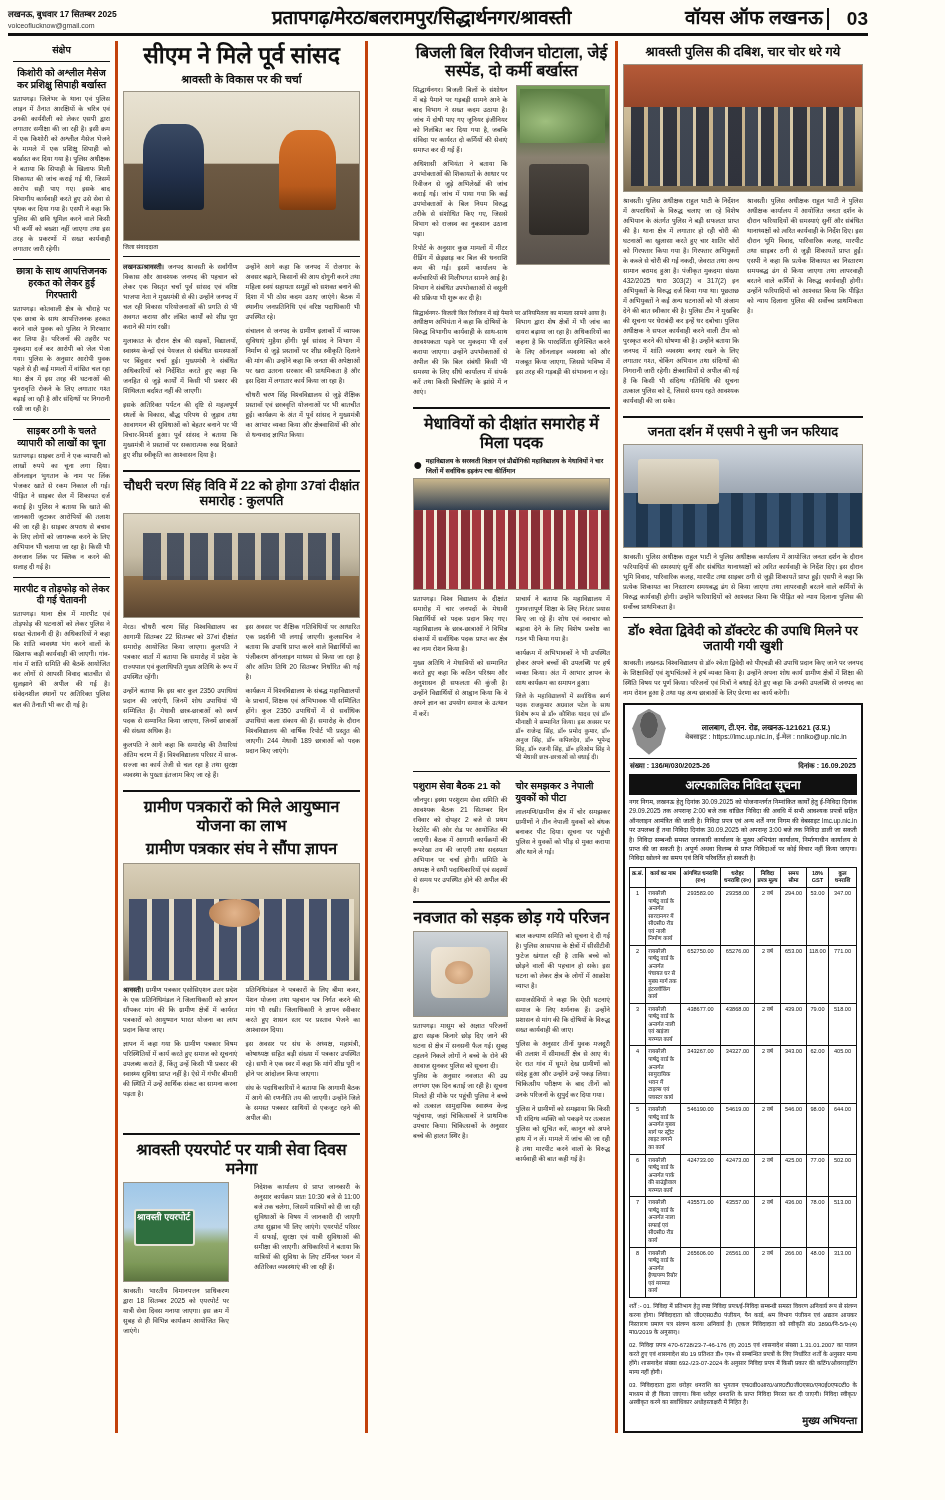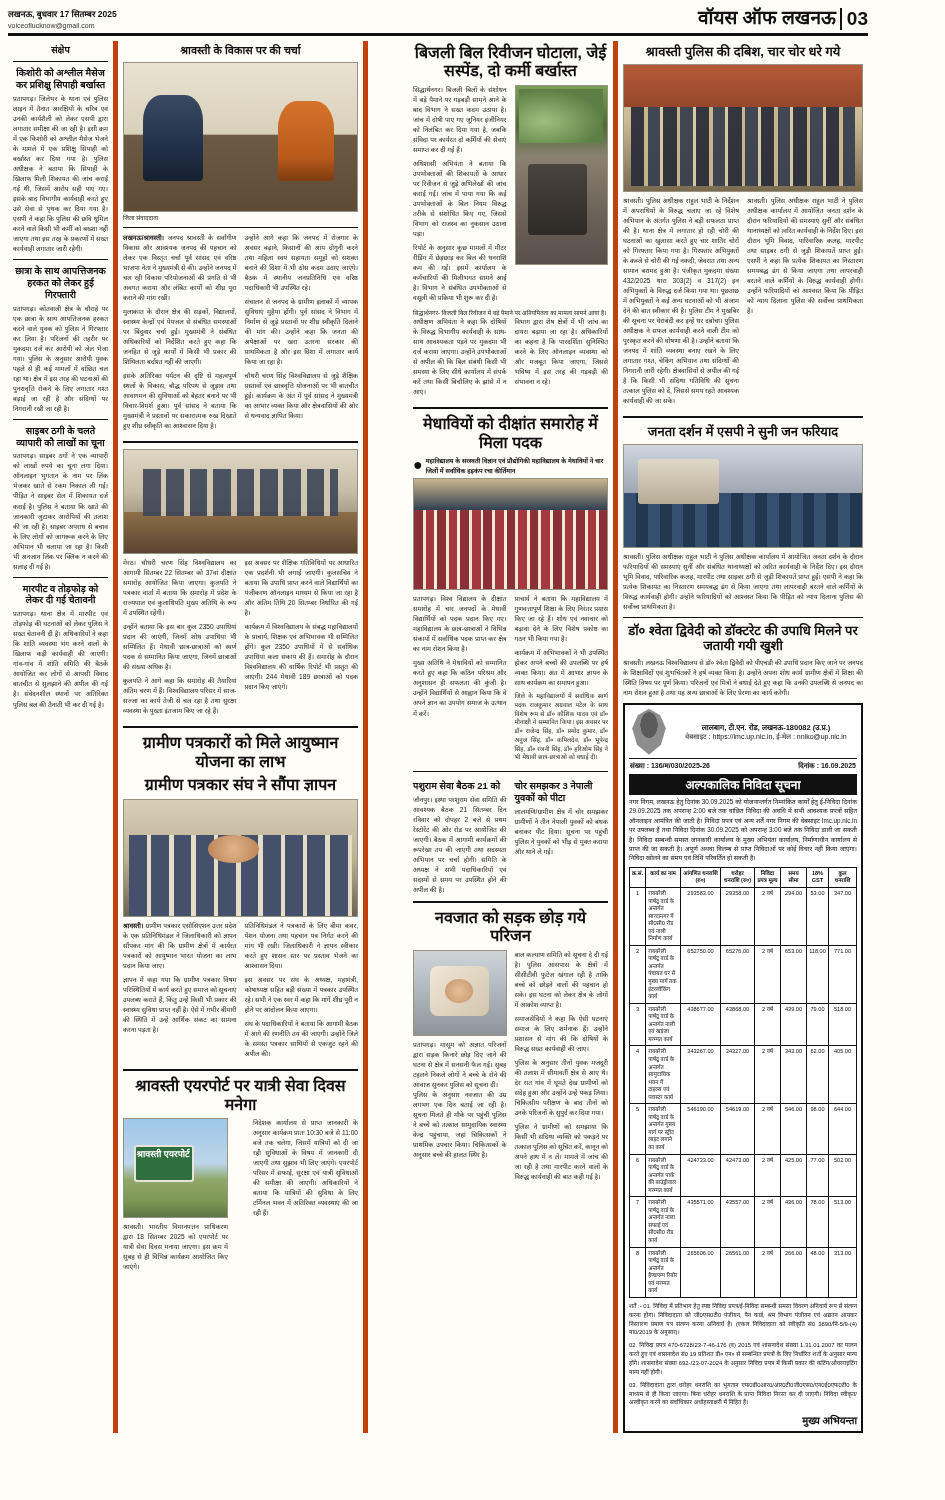--- a/index.html
+++ b/index.html
@@ -20,31 +20,31 @@
   .mast-left { width: 150px; font-size: 8px; line-height: 1.35; }
   .mast-left .date { font-weight: bold; font-size: 8.5px; }
   .mast-left .mail { color: #333; font-size: 7px; }
   .mast-center {
     flex: 1; text-align: center; font-weight: bold; font-size: 19px;
     letter-spacing: -0.3px;
   }
   .mast-right { display:flex; align-items: flex-end; gap:4px; }
   .mast-right .brand { font-weight: bold; font-size: 19px; }
   .mast-right .pageno {
-    font-weight: bold; font-size: 19px; border-left: 2px solid #111; padding-left: 5px;
+    font-weight: bold; font-size: 19px; border-left: 2px solid #111; padding-left: 18px;
   }
 
   
   .grid {
     display: grid;
     grid-template-columns: 110px 1fr 1fr 1fr 1fr 1fr 1fr;
     gap: 0px;
     margin-top: 5px;
   }
-  .col { padding: 0 5px; border-right: 5px solid #c2410c; }
+  .col { padding: 0 5px; border-right: 3px solid #c2410c; }
   .col:last-child { border-right: none; }
 
   
   .body-text {
     font-size: 6.6px; line-height: 1.52; text-align: justify;
     color: #1a1a1a; hyphens: auto;
   }
   .body-text p { margin: 0 0 4px 0; }
   .hl-xl { font-size: 23px; font-weight: bold; line-height: 1.12; margin: 2px 0 4px 0; }
   .hl-lg { font-size: 16px; font-weight: bold; line-height: 1.15; margin: 3px 0 4px 0; }
@@ -224,20 +224,21 @@
 </head>
 <body>
 
 <div class="page">
 
   <div class="masthead">
     <div class="mast-left">
       <div class="date">लखनऊ, बुधवार 17 सितम्बर 2025</div>
       <div class="mail">voiceoflucknow@gmail.com</div>
     </div>
+    <div class="mast-center">प्रतापगढ़/मेरठ/बलरामपुर/सिद्धार्थनगर/श्रावस्ती</div>
     <div class="mast-right">
       <div class="brand">वॉयस ऑफ लखनऊ</div>
       <div class="pageno">03</div>
     </div>
   </div>
 
   <div class="grid">
 
     <div class="col">
       <div class="hl-sm center">संक्षेप</div>
@@ -253,40 +254,42 @@
 
       <div class="hl-sm center">साइबर ठगी के चलते व्यापारी कोे लाखों का चूना</div>
       <div class="body-text">प्रतापगढ़। साइबर ठगों ने एक व्यापारी को लाखों रुपये का चूना लगा दिया। ऑनलाइन भुगतान के नाम पर लिंक भेजकर खाते से रकम निकाल ली गई। पीड़ित ने साइबर सेल में शिकायत दर्ज कराई है। पुलिस ने बताया कि खाते की जानकारी जुटाकर आरोपियों की तलाश की जा रही है। साइबर अपराध से बचाव के लिए लोगों को जागरूक करने के लिए अभियान भी चलाया जा रहा है। किसी भी अनजान लिंक पर क्लिक न करने की सलाह दी गई है।</div>
       <div class="rule"></div>
 
       <div class="hl-sm center">मारपीट व तोड़फोड़ को लेकर दी गई चेतावनी</div>
       <div class="body-text">प्रतापगढ़। थाना क्षेत्र में मारपीट एवं तोड़फोड़ की घटनाओं को लेकर पुलिस ने सख्त चेतावनी दी है। अधिकारियों ने कहा कि शांति व्यवस्था भंग करने वालों के खिलाफ कड़ी कार्यवाही की जाएगी। गांव-गांव में शांति समिति की बैठकें आयोजित कर लोगों से आपसी विवाद बातचीत से सुलझाने की अपील की गई है। संवेदनशील स्थानों पर अतिरिक्त पुलिस बल की तैनाती भी कर दी गई है।</div>
     </div>
 
     <div class="col" style="grid-column: span 2;">
+      <div class="hl-xl center">सीएम ने मिले पूर्व सांसद</div>
       <div class="subhead center" style="font-size:11px;">श्रावस्ती के विकास पर की चर्चा</div>
       <div class="photo ph-office" style="height:150px;"></div>
       <div class="ph-cap center">जिला संवाददाता</div>
       <div class="rule"></div>
       <div style="display:grid; grid-template-columns:1fr 1fr; gap:8px;">
         <div class="body-text">
           <p><span class="dateline">लखनऊ/श्रावस्ती।</span>
              <span>जनपद श्रावस्ती के सर्वांगीण विकास और आवश्यक जनपद की पहचान को लेकर एक विस्तृत चर्चा पूर्व सांसद एवं वरिष्ठ भाजपा नेता ने मुख्यमंत्री से की। उन्होंने जनपद में चल रही विकास परियोजनाओं की प्रगति से भी अवगत कराया और लंबित कार्यों को शीघ्र पूरा कराने की मांग रखी।</span></p>
           <p>मुलाकात के दौरान क्षेत्र की सड़कों, विद्यालयों, स्वास्थ्य केन्द्रों एवं पेयजल से संबंधित समस्याओं पर बिंदुवार चर्चा हुई। मुख्यमंत्री ने संबंधित अधिकारियों को निर्देशित करते हुए कहा कि जनहित से जुड़े कार्यों में किसी भी प्रकार की शिथिलता बर्दाश्त नहीं की जाएगी।</p>
           <p>इसके अतिरिक्त पर्यटन की दृष्टि से महत्वपूर्ण स्थलों के विकास, बौद्ध परिपथ से जुड़ाव तथा आवागमन की सुविधाओं को बेहतर बनाने पर भी विचार-विमर्श हुआ। पूर्व सांसद ने बताया कि मुख्यमंत्री ने प्रस्तावों पर सकारात्मक रुख दिखाते हुए शीघ्र स्वीकृति का आश्वासन दिया है।</p>
         </div>
         <div class="body-text">
           <p>उन्होंने आगे कहा कि जनपद में रोजगार के अवसर बढ़ाने, किसानों की आय दोगुनी करने तथा महिला स्वयं सहायता समूहों को सशक्त बनाने की दिशा में भी ठोस कदम उठाए जाएंगे। बैठक में स्थानीय जनप्रतिनिधि एवं वरिष्ठ पदाधिकारी भी उपस्थित रहे।</p>
           <p>संचालन से जनपद के ग्रामीण इलाकों में व्यापक सुविधाएं मुहैया होंगी। पूर्व सांसद ने विभाग में निर्माण से जुड़े प्रस्तावों पर शीघ्र स्वीकृति दिलाने की मांग की। उन्होंने कहा कि जनता की अपेक्षाओं पर खरा उतरना सरकार की प्राथमिकता है और इस दिशा में लगातार कार्य किया जा रहा है।</p>
           <p>चौधरी चरण सिंह विश्वविद्यालय से जुड़े शैक्षिक प्रस्तावों एवं छात्रवृत्ति योजनाओं पर भी बातचीत हुई। कार्यक्रम के अंत में पूर्व सांसद ने मुख्यमंत्री का आभार व्यक्त किया और क्षेत्रवासियों की ओर से धन्यवाद ज्ञापित किया।</p>
         </div>
       </div>
 
       <div class="rule-thick"></div>
 
+      <div class="hl-md center">चौधरी चरण सिंह विवि में 22 को होगा 37वां दीक्षांत समारोह : कुलपति</div>
       <div class="photo ph-meet" style="height:105px;"></div>
       <div style="display:grid; grid-template-columns:1fr 1fr; gap:8px; margin-top:4px;">
         <div class="body-text">
           <p>मेरठ। चौधरी चरण सिंह विश्वविद्यालय का आगामी सितम्बर 22 सितम्बर को 37वां दीक्षांत समारोह आयोजित किया जाएगा। कुलपति ने पत्रकार वार्ता में बताया कि समारोह में प्रदेश के राज्यपाल एवं कुलाधिपति मुख्य अतिथि के रूप में उपस्थित रहेंगी।</p>
           <p>उन्होंने बताया कि इस बार कुल 2350 उपाधियां प्रदान की जाएंगी, जिनमें शोध उपाधियां भी सम्मिलित हैं। मेधावी छात्र-छात्राओं को स्वर्ण पदक से सम्मानित किया जाएगा, जिनमें छात्राओं की संख्या अधिक है।</p>
           <p>कुलपति ने आगे कहा कि समारोह की तैयारियां अंतिम चरण में हैं। विश्वविद्यालय परिसर में साज-सज्जा का कार्य तेजी से चल रहा है तथा सुरक्षा व्यवस्था के पुख्ता इंतजाम किए जा रहे हैं।</p>
         </div>
         <div class="body-text">
           <p>इस अवसर पर शैक्षिक गतिविधियों पर आधारित एक प्रदर्शनी भी लगाई जाएगी। कुलसचिव ने बताया कि उपाधि प्राप्त करने वाले विद्यार्थियों का पंजीकरण ऑनलाइन माध्यम से किया जा रहा है और अंतिम तिथि 20 सितम्बर निर्धारित की गई है।</p>
           <p>कार्यक्रम में विश्वविद्यालय के संबद्ध महाविद्यालयों के प्राचार्य, शिक्षक एवं अभिभावक भी सम्मिलित होंगे। कुल 2350 उपाधियों में से सर्वाधिक उपाधियां कला संकाय की हैं। समारोह के दौरान विश्वविद्यालय की वार्षिक रिपोर्ट भी प्रस्तुत की जाएगी। 244 मेधावी 189 छात्राओं को पदक प्रदान किए जाएंगे।</p>
@@ -420,21 +423,21 @@
 
       <div class="rule"></div>
 
       <div class="hl-md center">डॉ० श्वेता द्विवेदी को डॉक्टरेट की उपाधि मिलने पर जतायी गयी खुशी</div>
       <div class="body-text">श्रावस्ती। लखनऊ विश्वविद्यालय से डॉ० श्वेता द्विवेदी को पीएचडी की उपाधि प्रदान किए जाने पर जनपद के शिक्षाविदों एवं शुभचिंतकों ने हर्ष व्यक्त किया है। उन्होंने अपना शोध कार्य ग्रामीण क्षेत्रों में शिक्षा की स्थिति विषय पर पूर्ण किया। परिजनों एवं मित्रों ने बधाई देते हुए कहा कि उनकी उपलब्धि से जनपद का नाम रोशन हुआ है तथा यह अन्य छात्राओं के लिए प्रेरणा का कार्य करेगी।</div>
 
       <div class="notice">
         <div class="notice-head">
           <div class="emblem"></div>
           <div class="notice-title">
-            <div class="t2">लालबाग, टी.एन. रोड, लखनऊ-180082 (उ.प्र.)</div>
+            <div class="t2">लालबाग, टी.एन. रोड, लखनऊ-121621 (उ.प्र.)</div>
             <div class="t3">वेबसाइट : https://lmc.up.nic.in,  ई-मेल : nnlko@up.nic.in</div>
           </div>
         </div>
         <div class="notice-sub">
           <div>संख्या : 136/म/030/2025-26</div>
           <div>दिनांक : 16.09.2025</div>
         </div>
         <div class="notice-banner">अल्पकालिक निविदा सूचना</div>
         <div class="notice-body">नगर निगम, लखनऊ हेतु दिनांक 30.09.2025 को योजनान्तर्गत निम्नांकित कार्यों हेतु ई-निविदा दिनांक 29.09.2025 तक अपरान्ह 2:00 बजे तक वांछित निविदा की अवधि में सभी आवश्यक प्रपत्रों सहित ऑनलाइन आमंत्रित की जाती है। निविदा प्रपत्र एवं अन्य शर्तें नगर निगम की वेबसाइट lmc.up.nic.in पर उपलब्ध हैं तथा निविदा दिनांक 30.09.2025 को अपरान्ह 3:00 बजे तक निविदा डाली जा सकती है। निविदा सम्बन्धी समस्त जानकारी कार्यालय के मुख्य अभियंता कार्यालय, निर्माणाधीन कार्यालय से प्राप्त की जा सकती है। अपूर्ण अथवा विलम्ब से प्राप्त निविदाओं पर कोई विचार नहीं किया जाएगा। निविदा खोलने का समय एवं तिथि परिवर्तित हो सकती है।</div>
 

